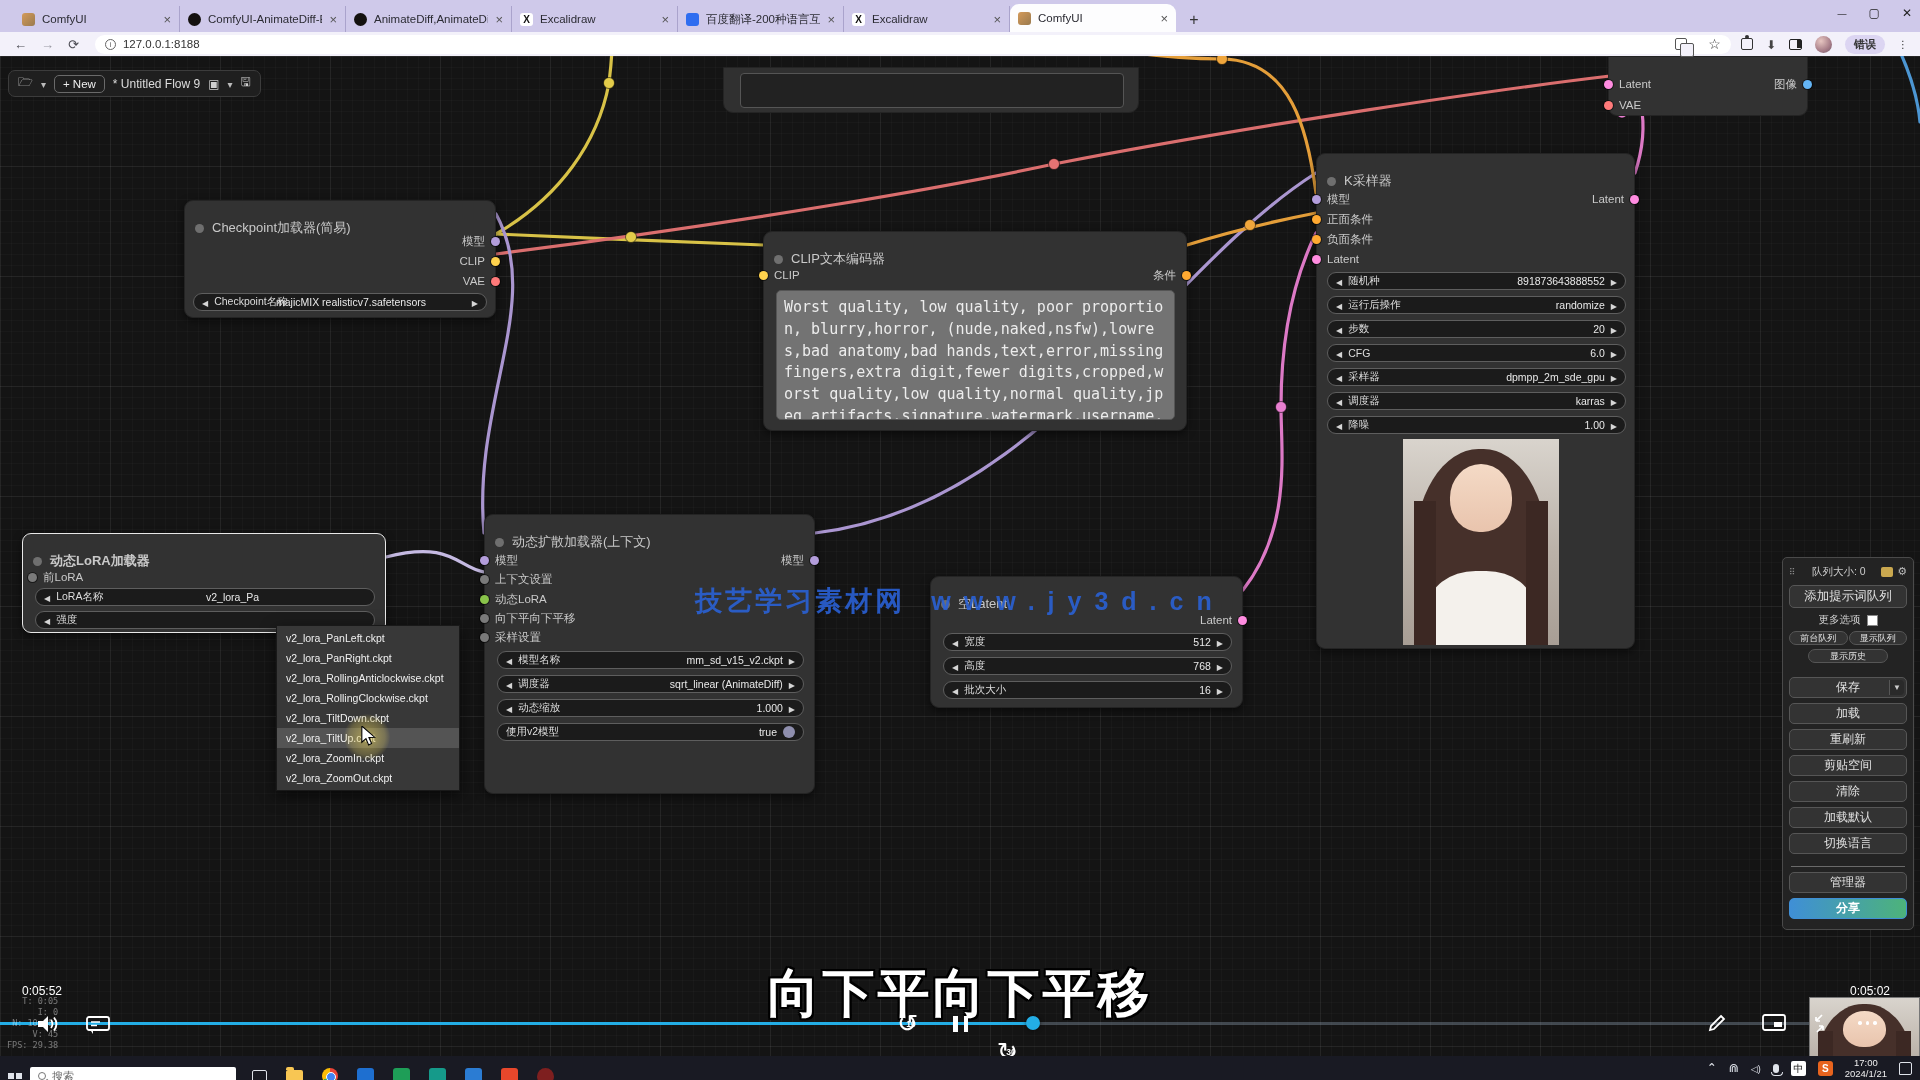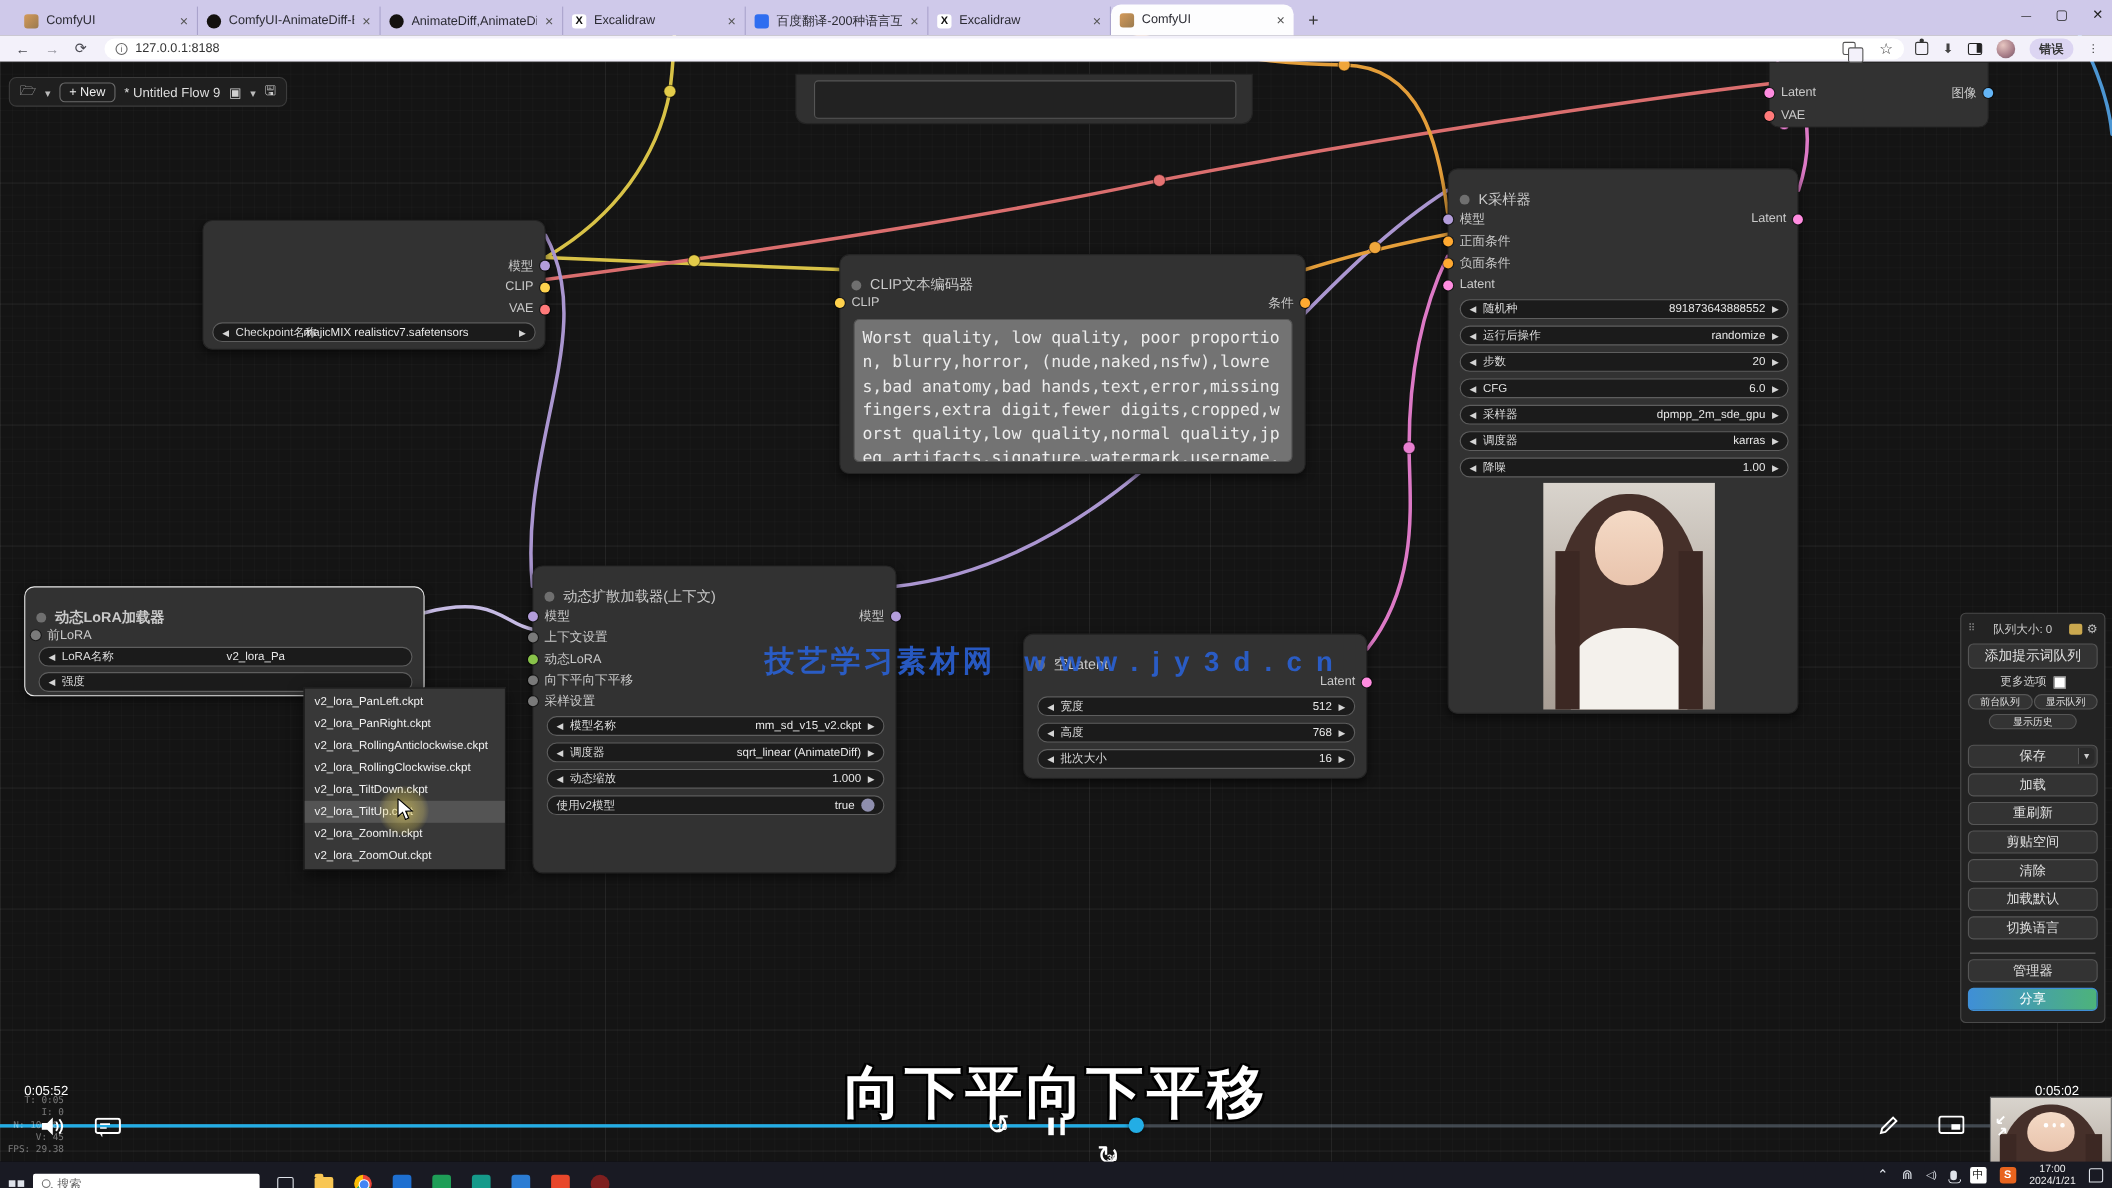--- a/index.html
+++ b/index.html
@@ -107,21 +107,21 @@
   .btn{background:#333;border:1px solid #565656;border-radius:5px;color:#e2e2e2;text-align:center;font-size:12px;height:21px;line-height:19px;margin-top:5px;position:relative;}
   .btn.big{height:23px;line-height:21px;font-size:12.5px;margin-top:6px;}
   .btn .ddbox{position:absolute;right:2px;top:2px;bottom:2px;width:15px;background:#2a2a2a;border-left:1px solid #565656;border-radius:0 4px 4px 0;font-size:8px;line-height:15px;color:#ccc;}
   .ddbox::after{content:"▼";}
   .optrow{display:flex;align-items:center;justify-content:center;gap:6px;font-size:10.5px;margin-top:5px;color:#ccc;}
   .chk{width:11px;height:11px;background:#fff;border:1px solid #888;}
   .tworow{display:flex;gap:1px;margin-top:4px;}
   .btn.small{flex:1;font-size:9px;height:14px;line-height:12px;margin-top:0;border-radius:8px;}
   .btn.hist{width:80px;margin:4px auto 0 auto;font-size:9px;height:14px;line-height:12px;border-radius:8px;}
   .divider{height:1px;background:#6a6a6a;margin:12px 2px 2px 2px;}
-  .btn.share{background:linear-gradient(90deg,#3f8fd6,#4db37a);border-color:#3f8fd6;color:#fff;}
+  .btn.share{background:linear-gradient(90deg,#3f8fd6,#4db37a);border-color:#3f8fd6;color:#fff;font-weight:bold;}
 
   
   .watermark{position:absolute;left:0;top:527px;width:1920px;text-align:center;z-index:30;color:#2a62d9;font-weight:bold;opacity:.88;white-space:nowrap;}
   .watermark .cn{font-size:27px;letter-spacing:3px;}
   .watermark .url{font-size:25px;letter-spacing:13px;margin-left:26px;}
   .subtitle{position:absolute;left:0;top:903px;width:1920px;text-align:center;z-index:30;color:#fff;font-size:52px;font-weight:bold;letter-spacing:3px;
     text-shadow:-2px 0 #000,2px 0 #000,0 -2px #000,0 2px #000,-2px -2px #000,2px 2px #000,-2px 2px #000,2px -2px #000;}
   .progress{position:absolute;left:0;top:966px;width:1920px;height:3px;background:rgba(150,170,190,.35);z-index:32;}
   .progress .played{position:absolute;left:0;top:0;height:3px;background:#23ade5;width:53.8%;}
   .progress .thumbdot{position:absolute;top:1px;left:53.8%;width:14px;height:14px;border-radius:50%;background:#23ade5;transform:translate(-50%,-50%);box-shadow:0 0 4px rgba(0,0,0,.6);}
@@ -283,20 +283,24 @@
           <span class="sdot c-image"></span>
           <span>图像</span>
         </div>
       <div class="srow in" style="top:41px">
           <span class="sdot c-vae"></span>
           <span>VAE</span>
         </div>
     </div>
 
     <div class="node" style="left:184px;top:144px;width:312px;height:118px">
+      <div class="ntitle">
+          <span class="tdot"></span>
+          <span>Checkpoint加载器(简易)</span>
+        </div>
       <div class="srow out" style="top:33px">
           <span class="sdot c-model"></span>
           <span>模型</span>
         </div>
       <div class="srow out" style="top:53px">
           <span class="sdot c-clip"></span>
           <span>CLIP</span>
         </div>
       <div class="srow out" style="top:73px">
           <span class="sdot c-vae"></span>

